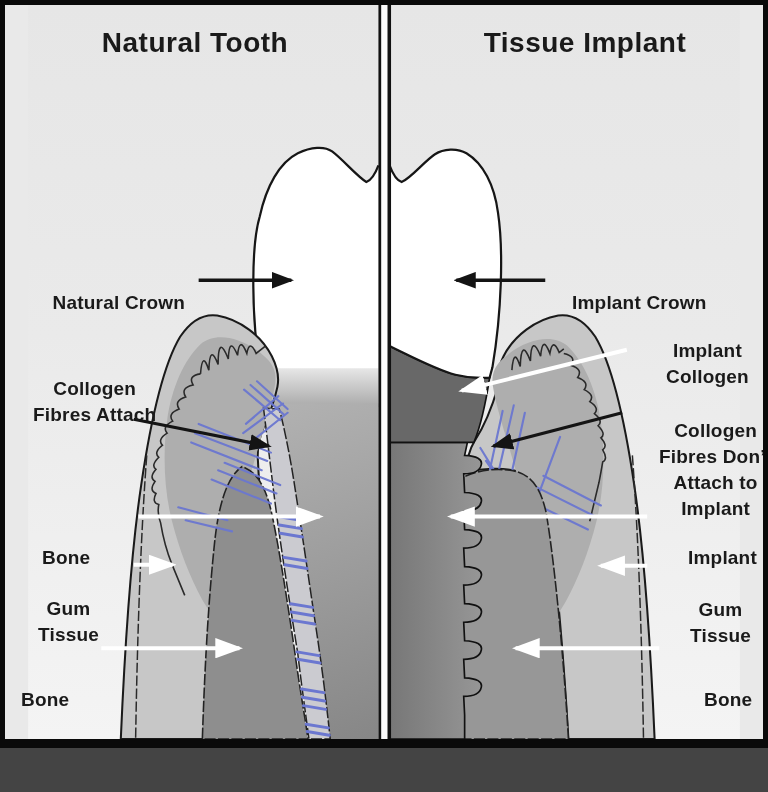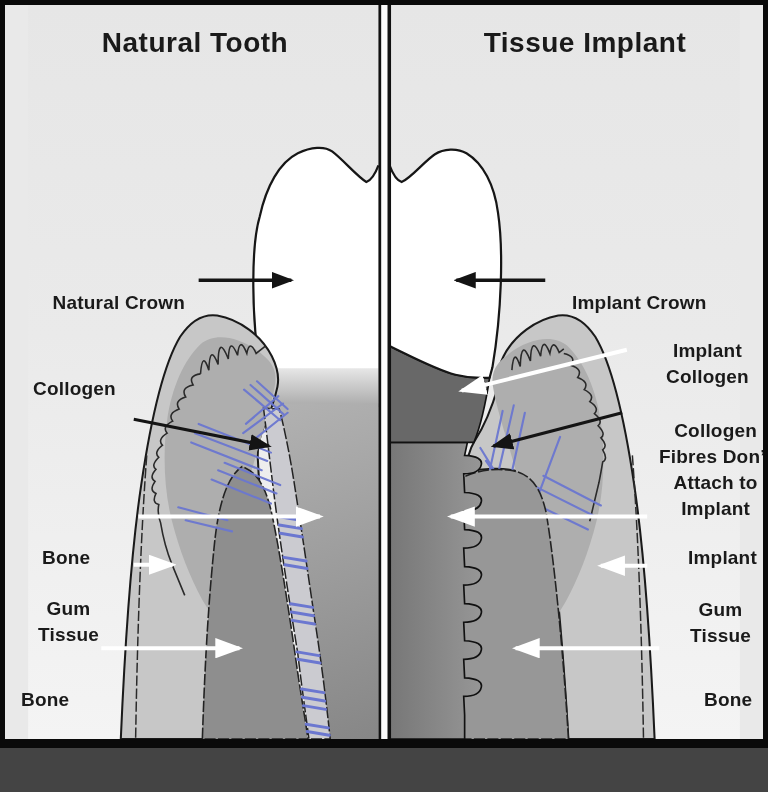--- a/index.html
+++ b/index.html
@@ -180,20 +180,21 @@
     </g>
   </svg>
 
   <div class="title" style="left:20px; top:22px; width:340px;">Natural Tooth</div>
   <div class="title" style="left:405px; top:22px; width:350px;">Tissue Implant</div>
 
   <div class="lbl" style="left:40px; top:285px; width:140px; text-align:right;">Natural Crown</div>
 
   <div class="lbl" style="left:28px; top:371px;">
     <span class="blk">Collogen</span>
+    <span class="blk">Fibres Attach</span>
   </div>
 
   <div class="lbl" style="left:37px; top:540px;">Bone</div>
 
   <div class="lbl" style="left:33px; top:591px;">
     <span class="blk">Gum</span>
     <span class="blk">Tissue</span>
   </div>
 
   <div class="lbl" style="left:16px; top:682px;">Bone</div>

